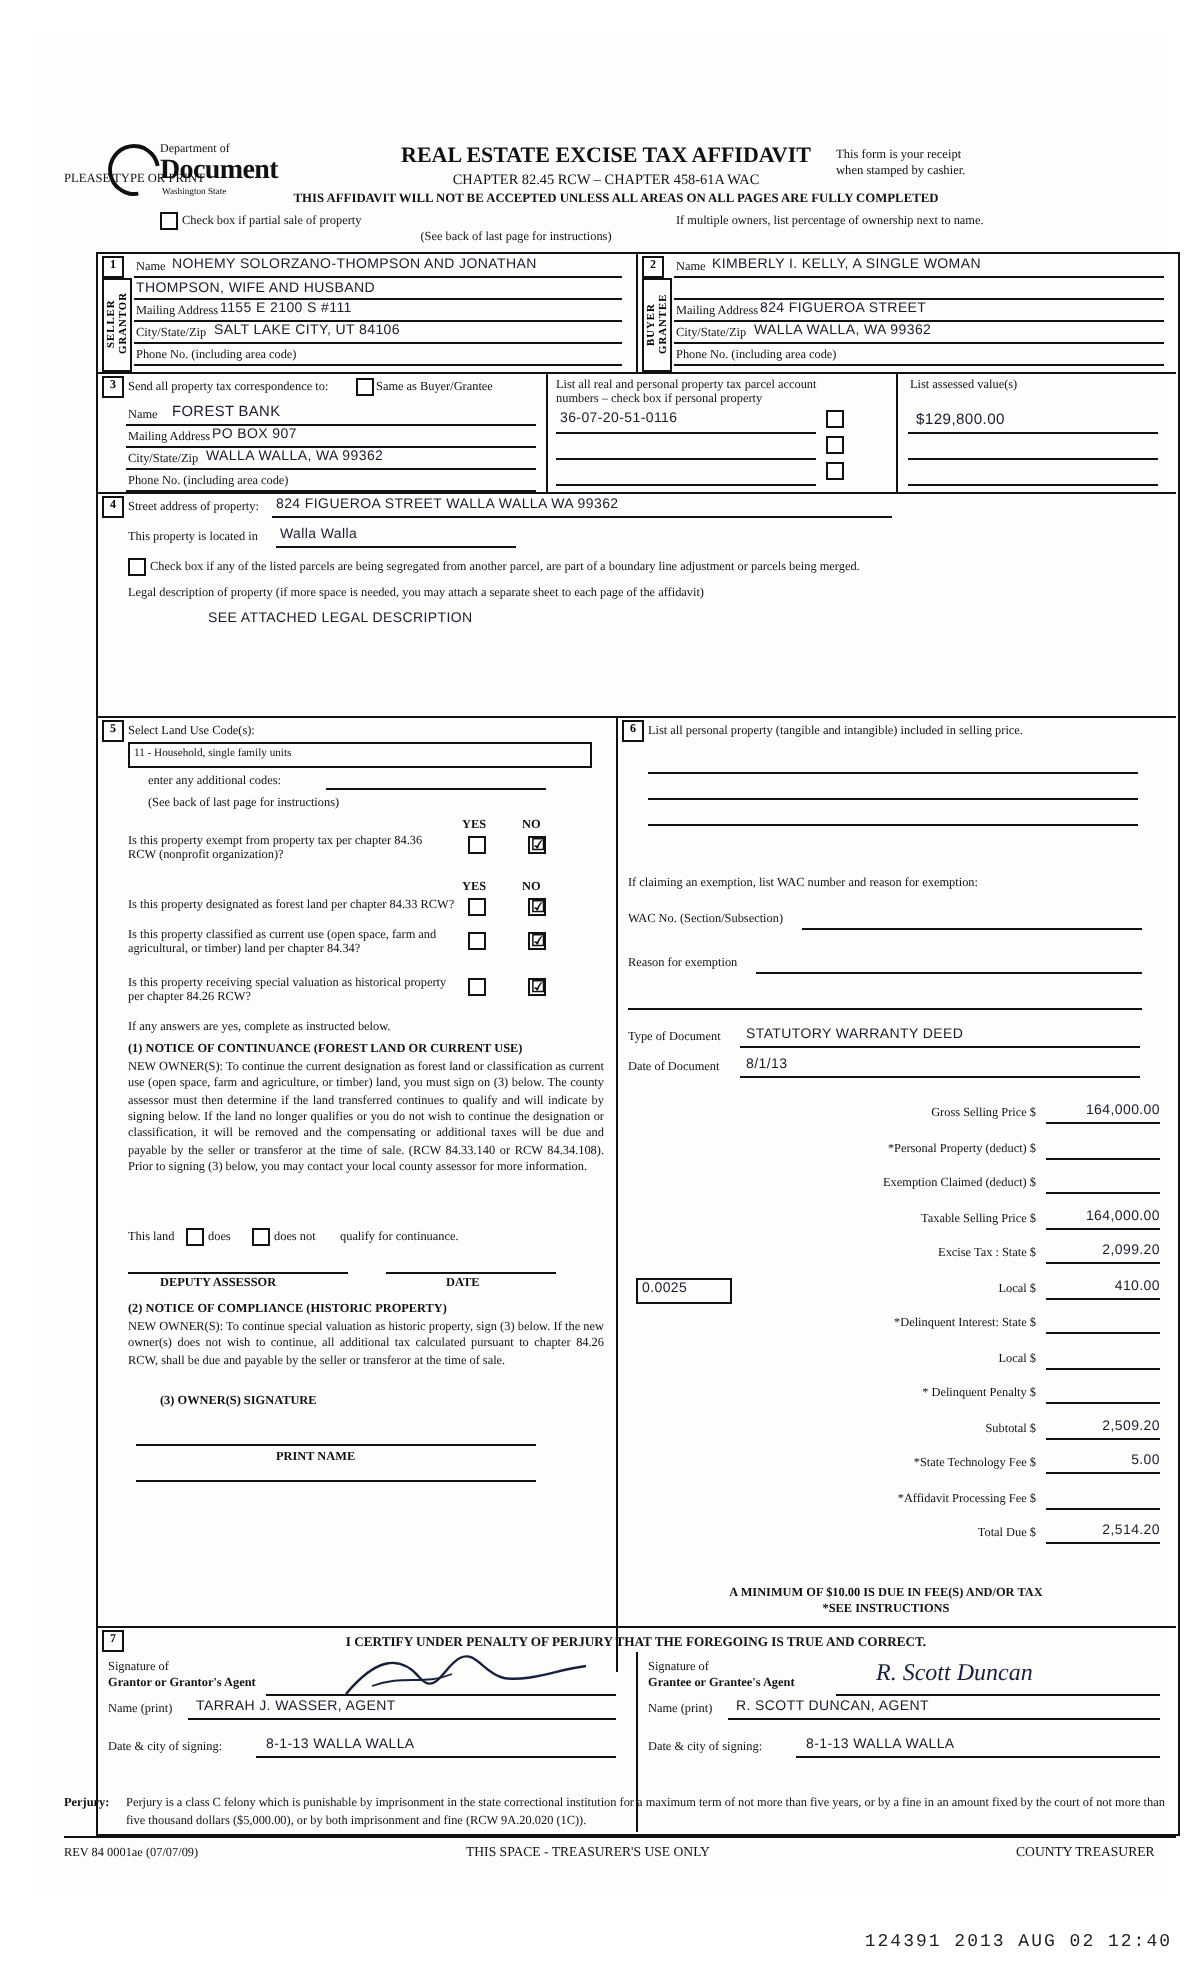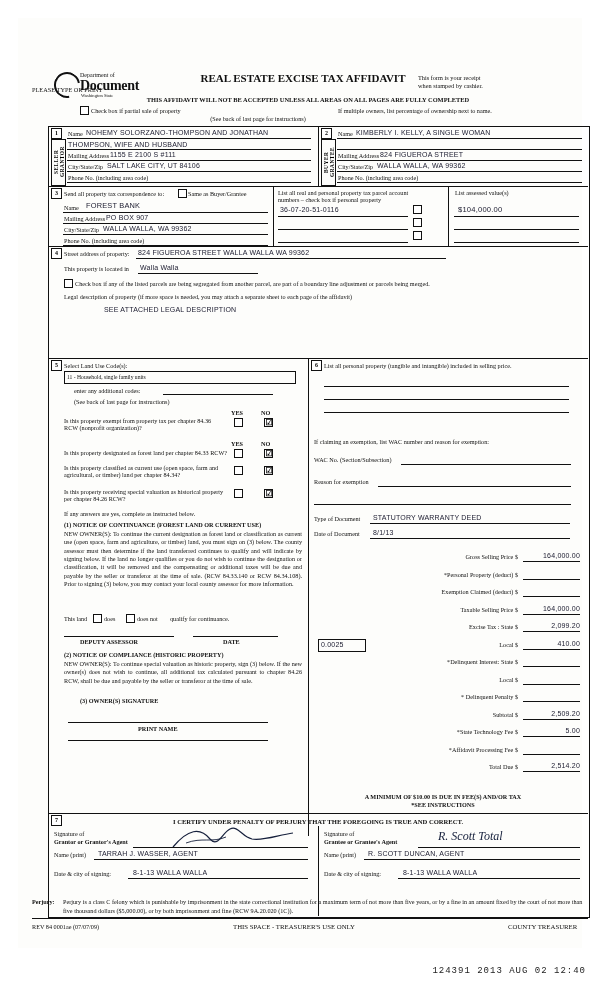--- a/index.html
+++ b/index.html
@@ -30,20 +30,21 @@
   <div class="sheet">
 
     <div class="logo">
       <div class="swirl"></div>
       <div class="t" style="left:26px;top:2px;font-size:6px;">Department of</div>
       <div class="t" style="left:26px;top:8px;font-size:14px;font-weight:bold;letter-spacing:-.3px;">Document</div>
       <div class="t" style="left:27px;top:23px;font-size:4.6px;">Washington State</div>
     </div>
 
     <div class="t tb c" style="left:140px;top:54px;width:290px;font-size:11px;font-family:Liberation Serif, serif;">REAL ESTATE EXCISE TAX AFFIDAVIT</div>
+    <div class="t c" style="left:140px;top:68px;width:290px;font-size:7.2px;">CHAPTER 82.45 RCW – CHAPTER 458-61A WAC</div>
     <div class="t" style="left:400px;top:56px;font-size:6.3px;">This form is your receipt</div>
     <div class="t" style="left:400px;top:64px;font-size:6.3px;">when stamped by cashier.</div>
     <div class="t" style="left:14px;top:68px;font-size:6.3px;">PLEASE TYPE OR PRINT</div>
     <div class="t tb c" style="left:20px;top:78px;width:540px;font-size:6.4px;">THIS AFFIDAVIT WILL NOT BE ACCEPTED UNLESS ALL AREAS ON ALL PAGES ARE FULLY COMPLETED</div>
 
     <div class="cb" style="left:62px;top:88px;"></div>
     <div class="t" style="left:73px;top:89px;">Check box if partial sale of property</div>
     <div class="t c" style="left:150px;top:97px;width:180px;">(See back of last page for instructions)</div>
     <div class="t" style="left:320px;top:89px;">If multiple owners, list percentage of ownership next to name.</div>
 
@@ -113,21 +114,21 @@
     <div class="line" style="left:45px;top:227px;width:205px;"></div>
 
     <div class="t hand" style="left:262px;top:188px;">36-07-20-51-0116</div>
     <div class="cb" style="left:395px;top:187px;"></div>
     <div class="cb" style="left:395px;top:200px;"></div>
     <div class="cb" style="left:395px;top:213px;"></div>
     <div class="line" style="left:260px;top:198px;width:130px;"></div>
     <div class="line" style="left:260px;top:211px;width:130px;"></div>
     <div class="line" style="left:260px;top:224px;width:130px;"></div>
 
-    <div class="t hand" style="left:440px;top:188px;font-size:7.6px;">$104,000.00</div>
+    <div class="t hand" style="left:440px;top:188px;font-size:7.6px;">$129,800.00</div>
     <div class="line" style="left:436px;top:198px;width:125px;"></div>
     <div class="line" style="left:436px;top:211px;width:125px;"></div>
     <div class="line" style="left:436px;top:224px;width:125px;"></div>
 
     <div class="num" style="left:33px;top:230px;">4</div>
     <div class="t" style="left:46px;top:232px;">Street address of property:</div>
     <div class="t hand" style="left:120px;top:231px;">824 FIGUEROA STREET WALLA WALLA WA 99362</div>
     <div class="line" style="left:118px;top:240px;width:310px;"></div>
 
     <div class="t" style="left:46px;top:247px;">This property is located in</div>
@@ -277,21 +278,21 @@
     <div class="line" style="left:115px;top:829px;width:175px;"></div>
     <div class="t" style="left:36px;top:833px;">Name (print)</div>
     <div class="t hand" style="left:80px;top:832px;">TARRAH J. WASSER, AGENT</div>
     <div class="line" style="left:76px;top:841px;width:214px;"></div>
     <div class="t" style="left:36px;top:852px;">Date &amp; city of signing:</div>
     <div class="t hand" style="left:115px;top:851px;">8-1-13 WALLA WALLA</div>
     <div class="line" style="left:110px;top:860px;width:180px;"></div>
 
     <div class="t" style="left:306px;top:812px;">Signature of</div>
     <div class="t tb" style="left:306px;top:820px;">Grantee or Grantee's Agent</div>
-    <div class="t" style="left:420px;top:812px;font-family:'Liberation Serif',serif;font-style:italic;font-size:12px;color:#16203c;">R. Scott Total</div>
+    <div class="t" style="left:420px;top:812px;font-family:'Liberation Serif',serif;font-style:italic;font-size:12px;color:#16203c;">R. Scott Duncan</div>
     <div class="line" style="left:400px;top:829px;width:162px;"></div>
     <div class="t" style="left:306px;top:833px;">Name (print)</div>
     <div class="t hand" style="left:350px;top:832px;">R. SCOTT DUNCAN, AGENT</div>
     <div class="line" style="left:346px;top:841px;width:216px;"></div>
     <div class="t" style="left:306px;top:852px;">Date &amp; city of signing:</div>
     <div class="t hand" style="left:385px;top:851px;">8-1-13 WALLA WALLA</div>
     <div class="line" style="left:380px;top:860px;width:182px;"></div>
 
     <div class="t tb" style="left:14px;top:880px;">Perjury:</div>
     <div class="t" style="left:45px;top:880px;width:520px;line-height:1.4;">Perjury is a class C felony which is punishable by imprisonment in the state correctional institution for a maximum term of not more than five years, or by a fine in an amount fixed by the court of not more than five thousand dollars ($5,000.00), or by both imprisonment and fine (RCW 9A.20.020 (1C)).</div>

